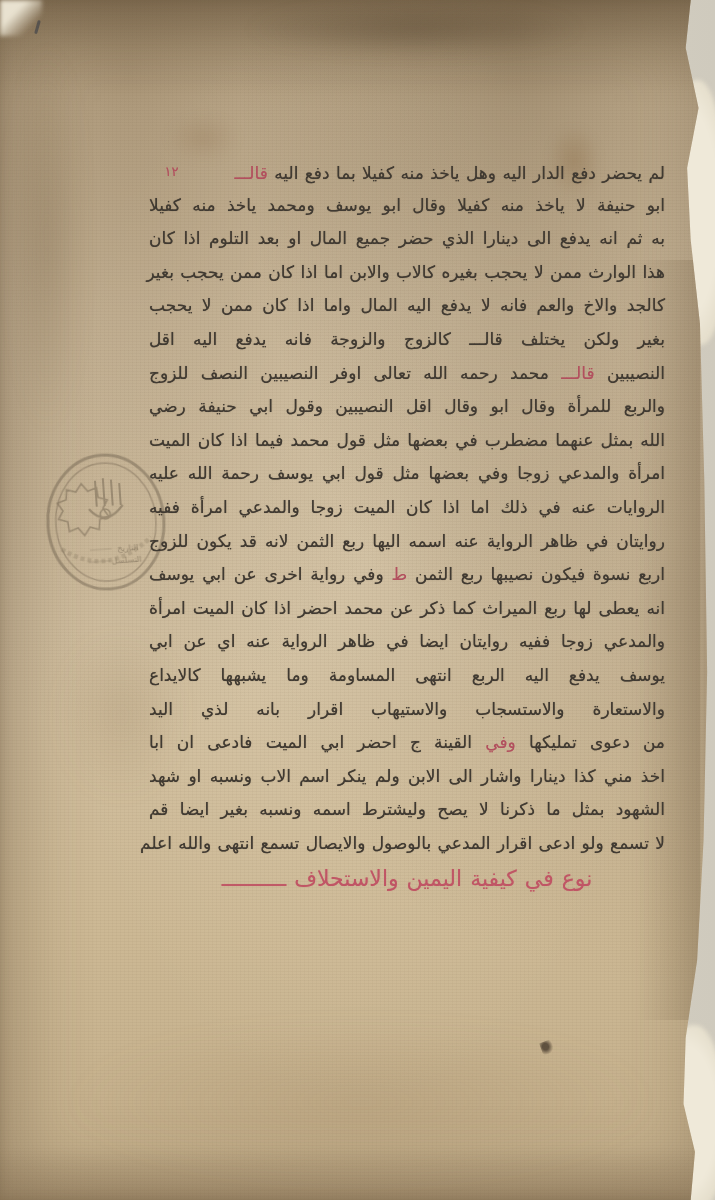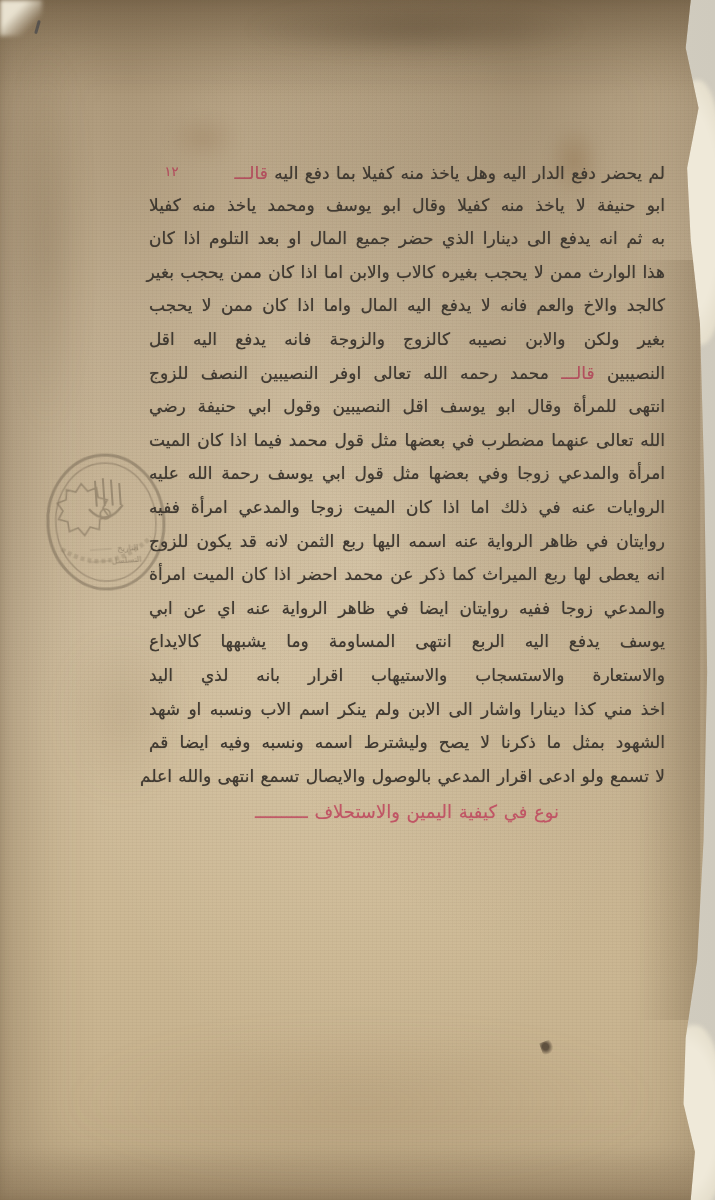--- a/index.html
+++ b/index.html
@@ -42,21 +42,21 @@
     background:radial-gradient(ellipse at 40% 40%,#46392c 30%,rgba(70,57,44,0) 75%);transform:rotate(-20deg);}
   
   .stamp{position:absolute;left:40px;top:448px;opacity:.82;transform:rotate(-4deg);filter:blur(.4px);}
   
   .textblock{position:absolute;left:149px;top:155px;width:516px;direction:rtl;
     color:#403a32;font-size:17px;}
   .mline{height:33.6px;line-height:33.6px;white-space:nowrap;
     text-align:justify;text-align-last:justify;word-spacing:1px;
     text-shadow:0 0 .7px rgba(62,52,40,.75);}
   .mline.opening{text-align:left;text-align-last:right;}
-  .mline.heading{text-align:center;text-align-last:center;margin-top:1px;font-size:18px;height:36px;line-height:36px;}
+  .mline.heading{text-align:center;text-align-last:center;margin-top:1px;font-size:22px;height:36px;line-height:36px;}
   .seg.rubric{color:#b2505e;text-shadow:0 0 .6px rgba(178,80,94,.6);}
   .seg.heading{color:#c05565;text-shadow:0 0 .7px rgba(192,85,101,.55);}
   .seg.folio{font-size:13px;vertical-align:3px;}
   .seg.flourish{letter-spacing:-1px;opacity:.95;}
   .gap{display:inline-block;width:56px;}
 </style>
 </head>
 <body>
 
 <div class="scan">
@@ -100,30 +100,32 @@
         <line x1="46" y1="113" x2="68" y2="113" stroke="#5f5240" stroke-width="1" opacity=".45"></line>
       </g>
     </svg>
 
     <div class="textblock">
         <div class="mline opening"><span class="seg">لم يحضر دفع الدار اليه وهل ياخذ منه كفيلا بما دفع اليه </span><span class="seg rubric">قالـــ</span><span class="gap"></span><span class="seg rubric folio">١٢</span></div>
         <div class="mline"><span class="seg">ابو حنيفة لا ياخذ منه كفيلا وقال ابو يوسف ومحمد ياخذ منه كفيلا</span></div>
         <div class="mline"><span class="seg">به ثم انه يدفع الى دينارا الذي حضر جميع المال او بعد التلوم اذا كان</span></div>
         <div class="mline"><span class="seg">هذا الوارث ممن لا يحجب بغيره كالاب والابن اما اذا كان ممن يحجب بغير</span></div>
         <div class="mline"><span class="seg">كالجد والاخ والعم فانه لا يدفع اليه المال واما اذا كان ممن لا يحجب</span></div>
-        <div class="mline"><span class="seg">بغير ولكن والابن نصيبه كالزوج والزوجة فانه يدفع اليه اقل</span></div>
+        <div class="mline"><span class="seg">بغير ولكن يختلف قالـــ كالزوج والزوجة فانه يدفع اليه اقل</span></div>
         <div class="mline"><span class="seg">النصيبين </span><span class="seg rubric">قالـــ</span><span class="seg"> محمد رحمه الله تعالى اوفر النصيبين النصف للزوج</span></div>
-        <div class="mline"><span class="seg">انتهى للمرأة وقال ابو يوسف اقل النصيبين وقول ابي حنيفة رضي</span></div>
-        <div class="mline"><span class="seg">الله تعالى عنهما مضطرب في بعضها مثل قول محمد فيما اذا كان الميت</span></div>
+        <div class="mline"><span class="seg">والربع للمرأة وقال ابو وقال اقل النصيبين وقول ابي حنيفة رضي</span></div>
+        <div class="mline"><span class="seg">الله بمثل عنهما مضطرب في بعضها مثل قول محمد فيما اذا كان الميت</span></div>
         <div class="mline"><span class="seg">امرأة والمدعي زوجا وفي بعضها مثل قول ابي يوسف رحمة الله عليه</span></div>
         <div class="mline"><span class="seg">الروايات عنه في ذلك اما اذا كان الميت زوجا والمدعي امرأة ففيه</span></div>
         <div class="mline"><span class="seg">روايتان في ظاهر الرواية عنه اسمه اليها ربع الثمن لانه قد يكون للزوج</span></div>
+        <div class="mline"><span class="seg">اربع نسوة فيكون نصيبها ربع الثمن </span><span class="seg rubric">ط</span><span class="seg"> وفي رواية اخرى عن ابي يوسف</span></div>
         <div class="mline"><span class="seg">انه يعطى لها ربع الميراث كما ذكر عن محمد احضر اذا كان الميت امرأة</span></div>
         <div class="mline"><span class="seg">والمدعي زوجا ففيه روايتان ايضا في ظاهر الرواية عنه اي عن ابي</span></div>
         <div class="mline"><span class="seg">يوسف يدفع اليه الربع انتهى المساومة وما يشبهها كالايداع</span></div>
         <div class="mline"><span class="seg">والاستعارة والاستسجاب والاستيهاب اقرار بانه لذي اليد</span></div>
+        <div class="mline"><span class="seg">من دعوى تمليكها </span><span class="seg rubric">وفي</span><span class="seg"> القينة ج احضر ابي الميت فادعى ان ابا</span></div>
         <div class="mline"><span class="seg">اخذ مني كذا دينارا واشار الى الابن ولم ينكر اسم الاب ونسبه او شهد</span></div>
-        <div class="mline"><span class="seg">الشهود بمثل ما ذكرنا لا يصح وليشترط اسمه ونسبه وفيه ايضا قم</span></div>
+        <div class="mline"><span class="seg">الشهود بمثل ما ذكرنا لا يصح وليشترط اسمه ونسبه بغير ايضا قم</span></div>
         <div class="mline"><span class="seg">لا تسمع ولو ادعى اقرار المدعي بالوصول والايصال تسمع انتهى والله اعلم</span></div>
         <div class="mline heading"><span class="seg heading">نوع في كيفية اليمين والاستحلاف </span><span class="seg heading flourish">ــــــــــ</span></div>
       </div>
   </div>
 </div>
 
 </body></html>

